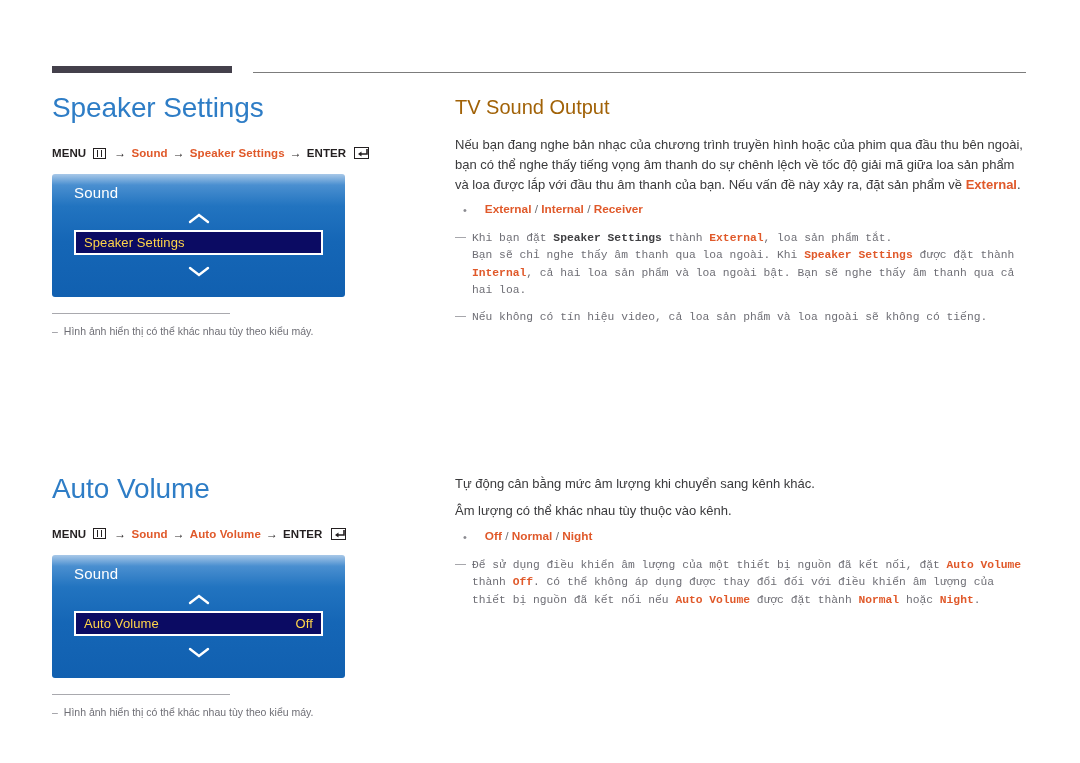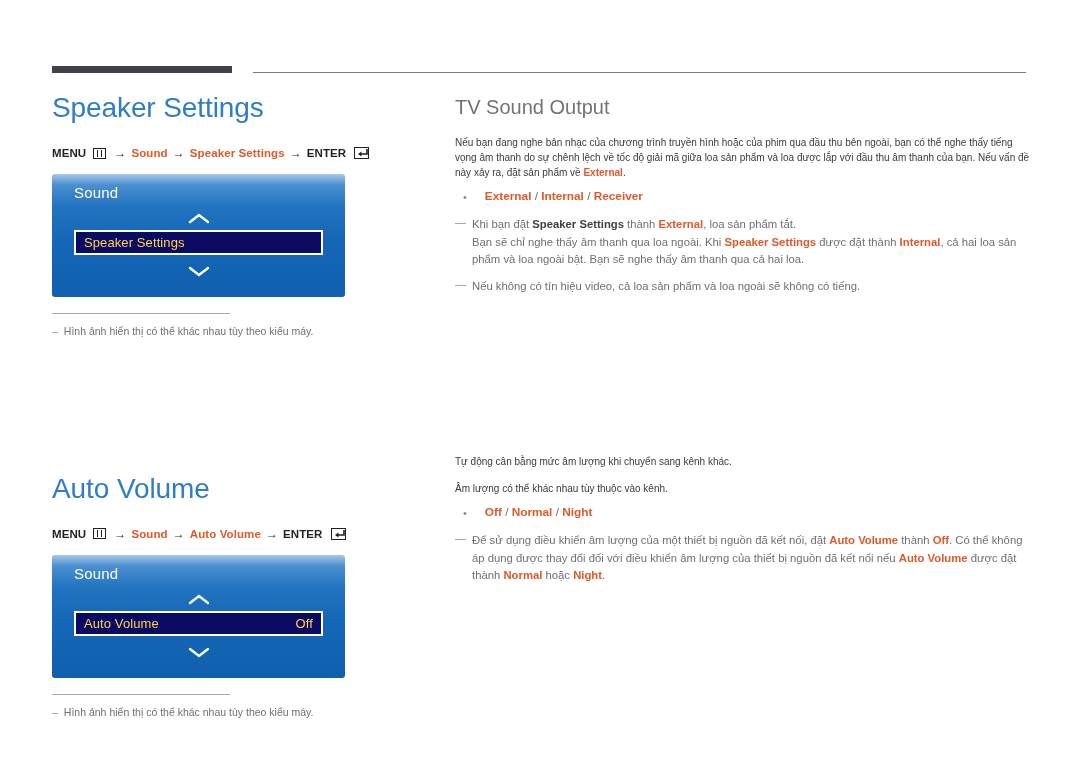--- a/index.html
+++ b/index.html
@@ -49,21 +49,21 @@
   h1.section-title {
     font-size: 28px;
     font-weight: normal;
     color: #2e7dc6;
     margin: 0 0 22px 0;
     letter-spacing: -0.1px;
   }
   h2.sub-title {
     font-size: 20px;
     font-weight: normal;
-    color: #737373;
+    color: #a16207;
     margin: 0 0 16px 0;
   }
 
   
   .menu-path {
     font-size: 11.5px;
     font-weight: bold;
     color: #231f20;
     margin: 0 0 14px 0;
     display: flex;
@@ -163,24 +163,24 @@
     font-size: 10.5px;
     color: #6f6f76;
     display: flex;
     gap: 6px;
     line-height: 1.4;
   }
   .footnote .dash { color: #8d8d94; }
 
   
   .para {
-    font-size: 10px;
+    font-size: 13px;
     line-height: 1.52;
     color: #3a3a3c;
-    margin: 12px 0 10px 0;
+    margin: 1px 0 10px 0;
   }
   .para.tight { margin-bottom: 7px; }
   .hl { color: #e0592a; }
   .hl-b { color: #e0592a; font-weight: bold; }
   .b { font-weight: bold; color: #231f20; }
 
   .bullet-line {
     display: flex;
     gap: 10px;
     font-size: 11.8px;
@@ -199,21 +199,21 @@
     line-height: 1.55;
     color: #6f6f76;
     margin: 0 0 9px 0;
   }
   .note .dash {
     color: #8d8d94;
     flex: 0 0 auto;
     line-height: 1.2;
     font-size: 11px;
   }
-  .note .ntxt { flex: 1 1 auto; }
+  .note .ntxt { flex: 1 1 auto; font-family: Liberation Mono, monospace; }
   .note .b { color: #3f3f42; font-weight: bold; }
 
   .spacer-1 { height: 134px; }
 </style>
 </head>
 <body>
 
 <div class="top-rules">
   <div class="rule-thick"></div>
   <div class="rule-thin"></div>

